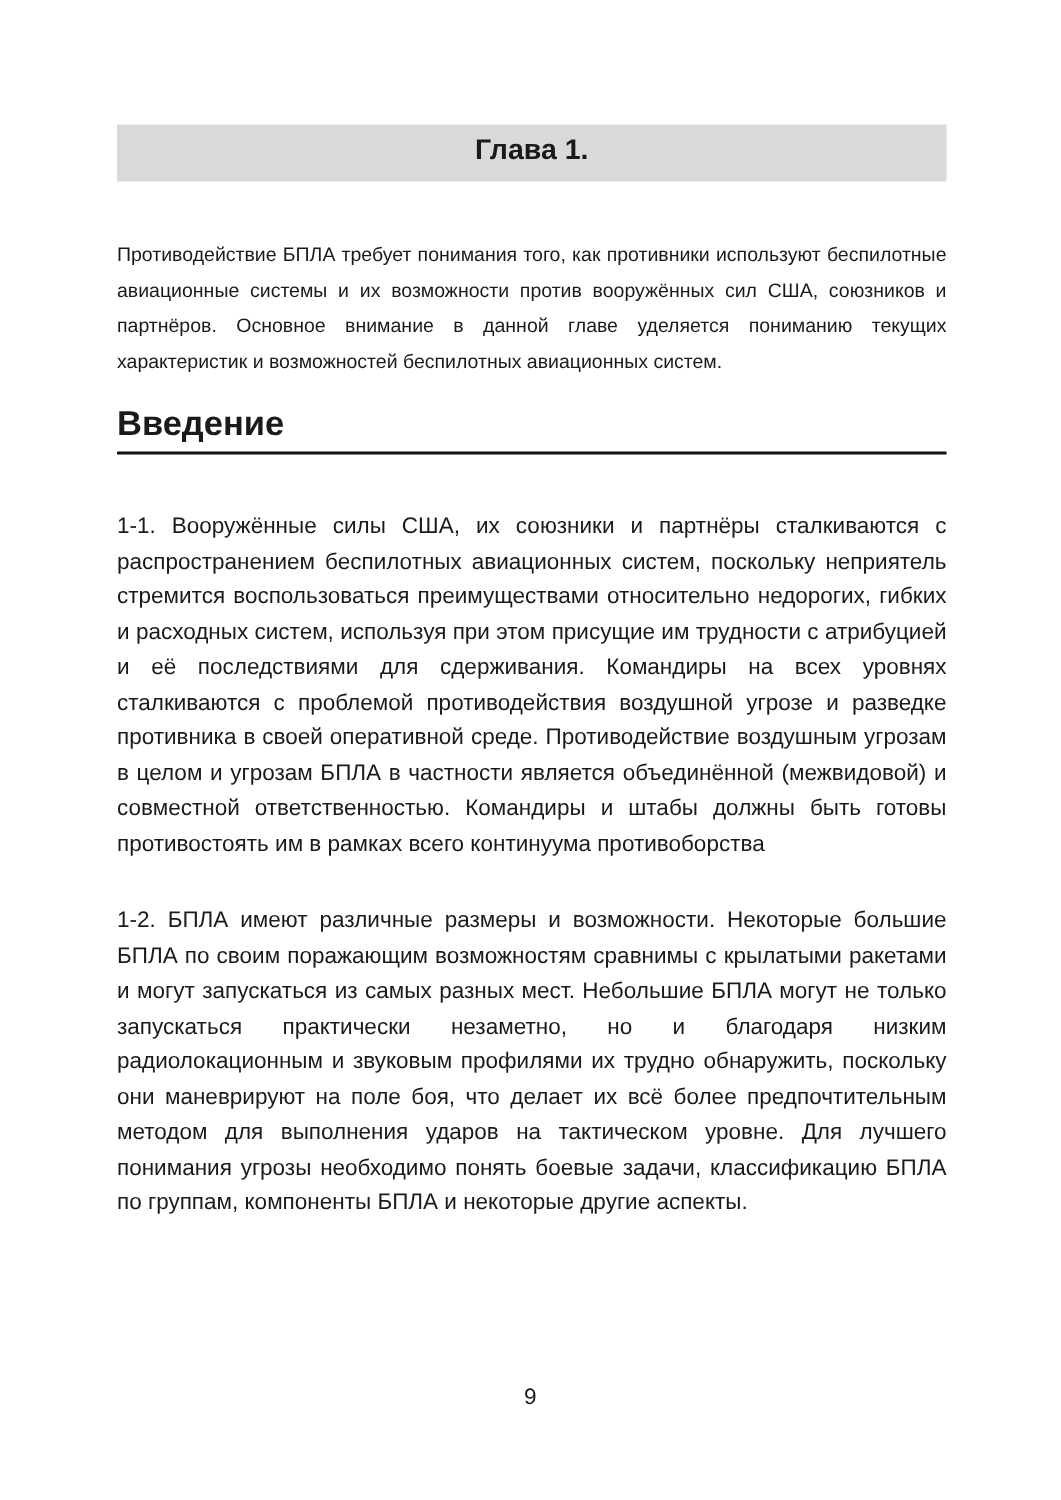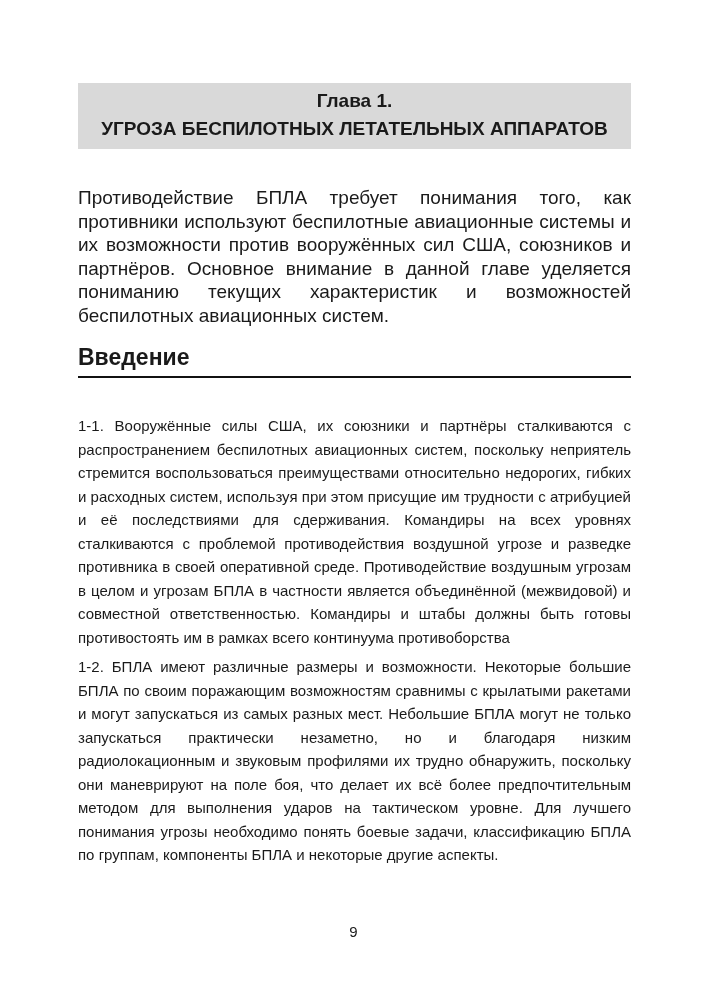--- a/index.html
+++ b/index.html
@@ -29,57 +29,56 @@
   .chapter-box {
     background: var(--box-bg);
     text-align: center;
     font-weight: bold;
     font-size: 19px;
     line-height: 28px;
     padding: 4px 8px 6px 8px;
   }
   .intro {
     margin-top: 37px;
-    font-size: 19px;
+    font-size: 13px;
     line-height: 23.5px;
     text-align: justify;
   }
   .section-heading {
     margin-top: 17px;
     font-size: 23px;
     font-weight: bold;
     padding-bottom: 5px;
     border-bottom: 2px solid var(--rule-color);
   }
   .body-para {
     font-size: 15px;
     line-height: 23.5px;
     text-align: justify;
   }
   .para-first { margin-top: 36px; }
-  .para-next  { margin-top: 6px; }
+  .para-next  { margin-top: 28px; }
   .page-number {
     position: absolute;
     left: 0;
     right: 0;
     top: 923px;
     text-align: center;
     font-size: 15px;
     color: var(--text-color);
   }
 </style>
 </head>
 <body>
 
 <div class="page">
   <div class="content">
 
     <div class="chapter-box">
       <div>Глава 1.</div>
-      <div>УГРОЗА БЕСПИЛОТНЫХ ЛЕТАТЕЛЬНЫХ АППАРАТОВ</div>
     </div>
 
     <p class="intro">Противодействие БПЛА требует понимания того, как противники используют беспилотные авиационные системы и их возможности против вооружённых сил США, союзников и партнёров. Основное внимание в данной главе уделяется пониманию текущих характеристик и возможностей беспилотных авиационных систем.</p>
 
     <h2 class="section-heading">Введение</h2>
 
     <p class="body-para para-first">1-1. Вооружённые силы США, их союзники и партнёры сталкиваются с распространением беспилотных авиационных систем, поскольку неприятель стремится воспользоваться преимуществами относительно недорогих, гибких и расходных систем, используя при этом присущие им трудности с атрибуцией и её последствиями для сдерживания. Командиры на всех уровнях сталкиваются с проблемой противодействия воздушной угрозе и разведке противника в своей оперативной среде. Противодействие воздушным угрозам в целом и угрозам БПЛА в частности является объединённой (межвидовой) и совместной ответственностью. Командиры и штабы должны быть готовы противостоять им в рамках всего континуума противоборства</p>
 
     <p class="body-para para-next">1-2. БПЛА имеют различные размеры и возможности. Некоторые большие БПЛА по своим поражающим возможностям сравнимы с крылатыми ракетами и могут запускаться из самых разных мест. Небольшие БПЛА могут не только запускаться практически незаметно, но и благодаря низким радиолокационным и звуковым профилями их трудно обнаружить, поскольку они маневрируют на поле боя, что делает их всё более предпочтительным методом для выполнения ударов на тактическом уровне. Для лучшего понимания угрозы необходимо понять боевые задачи, классификацию БПЛА по группам, компоненты БПЛА и некоторые другие аспекты.</p>
 

